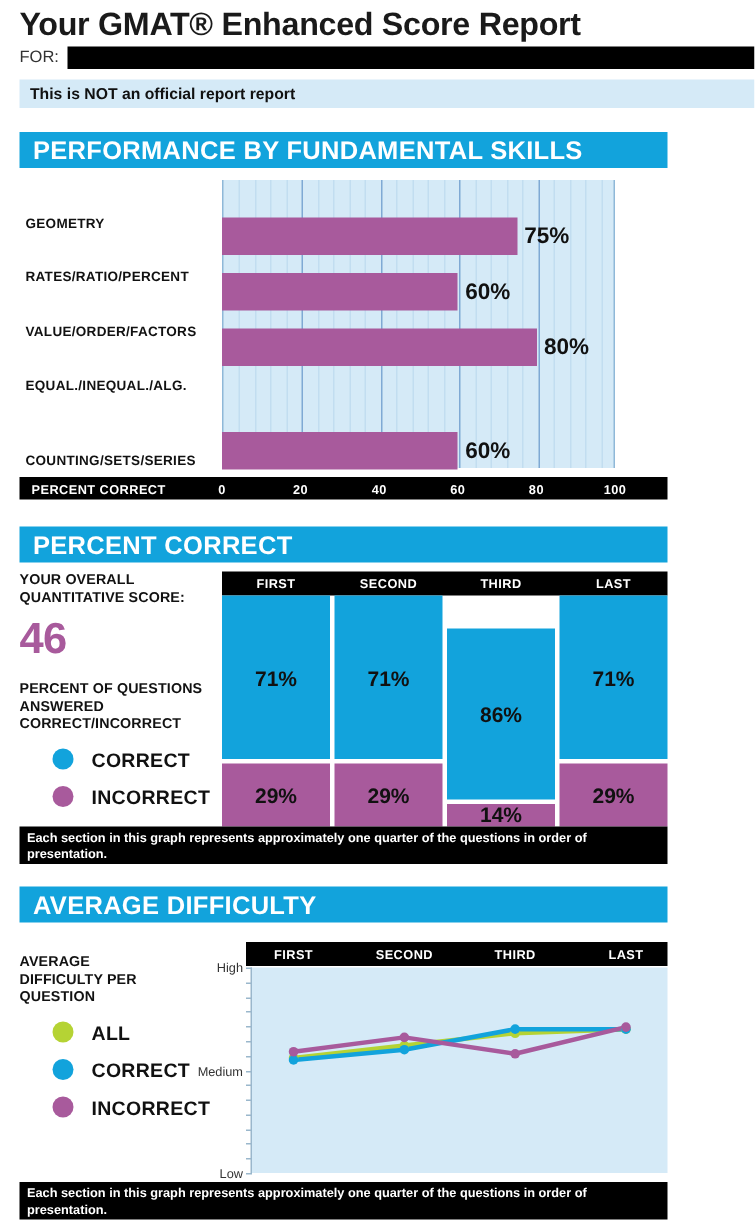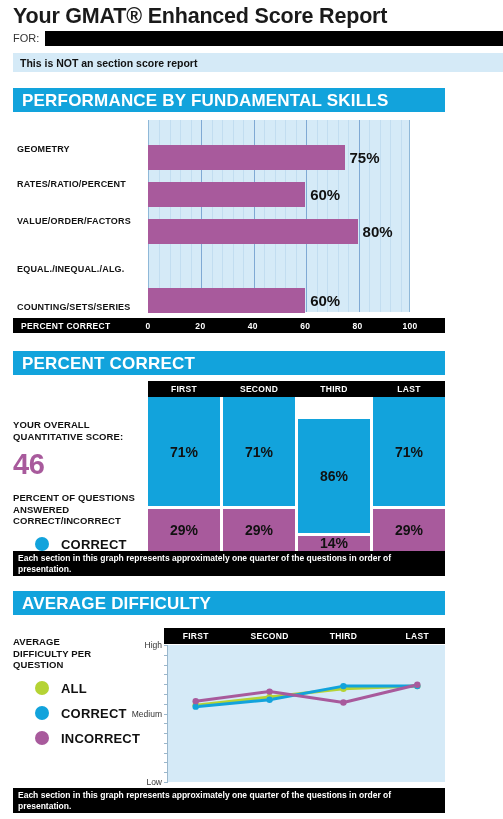--- a/index.html
+++ b/index.html
@@ -117,21 +117,21 @@
     display: flex; align-items: center; justify-content: center;
   }
   .pc-incorrect {
     position: absolute; left: 0; width: 100%;
     background: #A85A9C;
     display: flex; align-items: center; justify-content: center;
   }
   .pc-correct span, .pc-incorrect span {
     font-size: 14px; font-weight: bold; color: #111;
   }
-  .pc-left { position: absolute; left: 13px; top: 381px; width: 133px; margin-top: 38px; }
+  .pc-left { position: absolute; left: 13px; top: 381px; width: 133px; }
   .pc-kicker {
     font-size: 9.5px; font-weight: bold; color: #111;
     line-height: 11.5px; letter-spacing: 0.1px;
   }
   .pc-score {
     font-size: 29px; font-weight: bold; color: #A85A9C;
     line-height: 30px; margin-top: 7px; letter-spacing: -0.5px;
   }
   .pc-sub {
     font-size: 9.5px; font-weight: bold; color: #111;
@@ -195,21 +195,21 @@
 <div class="page">
 
   <div class="report-title">Your GMAT® Enhanced Score Report</div>
 
   <div class="for-row">
     <div class="for-label">FOR:</div>
     <div class="redacted-bar"></div>
   </div>
 
   <div class="notice-banner">
-    <span>This is NOT an section score report</span>
+    <span>This is NOT an official report report</span>
   </div>
 
   <div class="sec-head" id="sec-head-1">
     <span>PERFORMANCE BY FUNDAMENTAL SKILLS</span>
   </div>
 
   <div id="skills-plot">
       <div class="vgrid" style="left: 52.4px;"></div>
       <div class="vgrid" style="left: 104.8px;"></div>
       <div class="vgrid" style="left: 157.2px;"></div>
@@ -250,21 +250,21 @@
       </div>
       <div class="srow" style="top: 168px;">
         <div class="sbar" style="width: 157.2px; background: rgb(168, 90, 156);"></div>
         <div class="sval" style="left: 157.2px;">60%</div>
       </div>
     </div>
   <div id="skills-labels">
       <div class="slabel" style="top: 144px;">GEOMETRY</div>
       <div class="slabel" style="top: 179px;">RATES/RATIO/PERCENT</div>
       <div class="slabel" style="top: 216px;">VALUE/ORDER/FACTORS</div>
-      <div class="slabel" style="top: 264px;">EQUAL./INEQUAL./ALG.</div>
+      <div class="slabel" style="top: 252px;">EQUAL./INEQUAL./ALG.</div>
       <div class="slabel" style="top: 290px; margin-top: 12px;">COUNTING/SETS/SERIES</div>
     </div>
 
   <div class="blackbar" id="skills-axisbar">
       <div class="cell lft" style="left: 0px; width: 120px;">PERCENT CORRECT</div>
       <div class="cell" style="left: 121px; width: 28px;">0</div>
       <div class="cell" style="left: 173.4px; width: 28px;">20</div>
       <div class="cell" style="left: 225.8px; width: 28px;">40</div>
       <div class="cell" style="left: 278.2px; width: 28px;">60</div>
       <div class="cell" style="left: 330.6px; width: 28px;">80</div>

